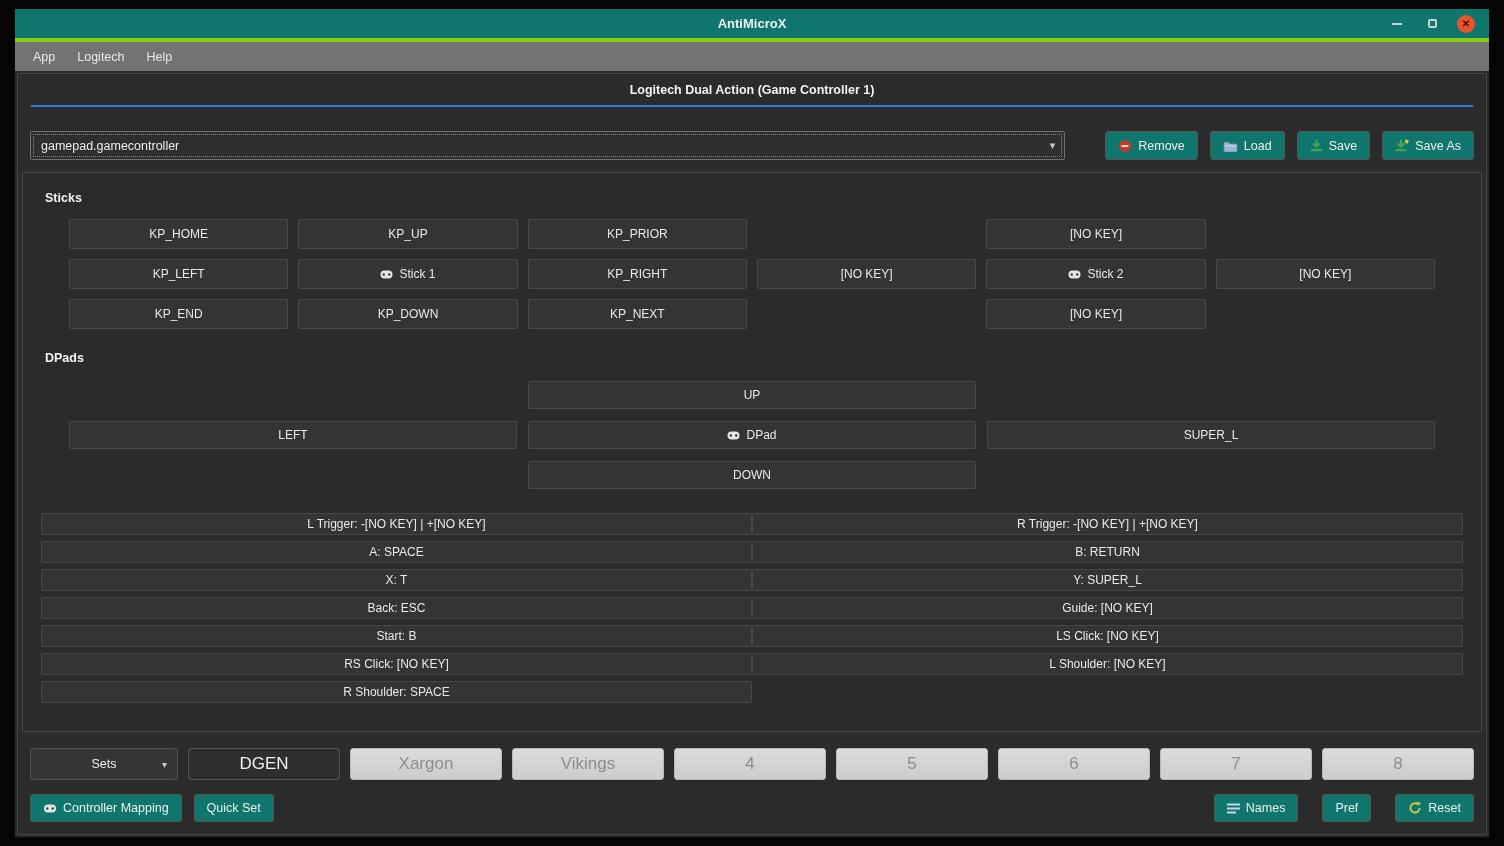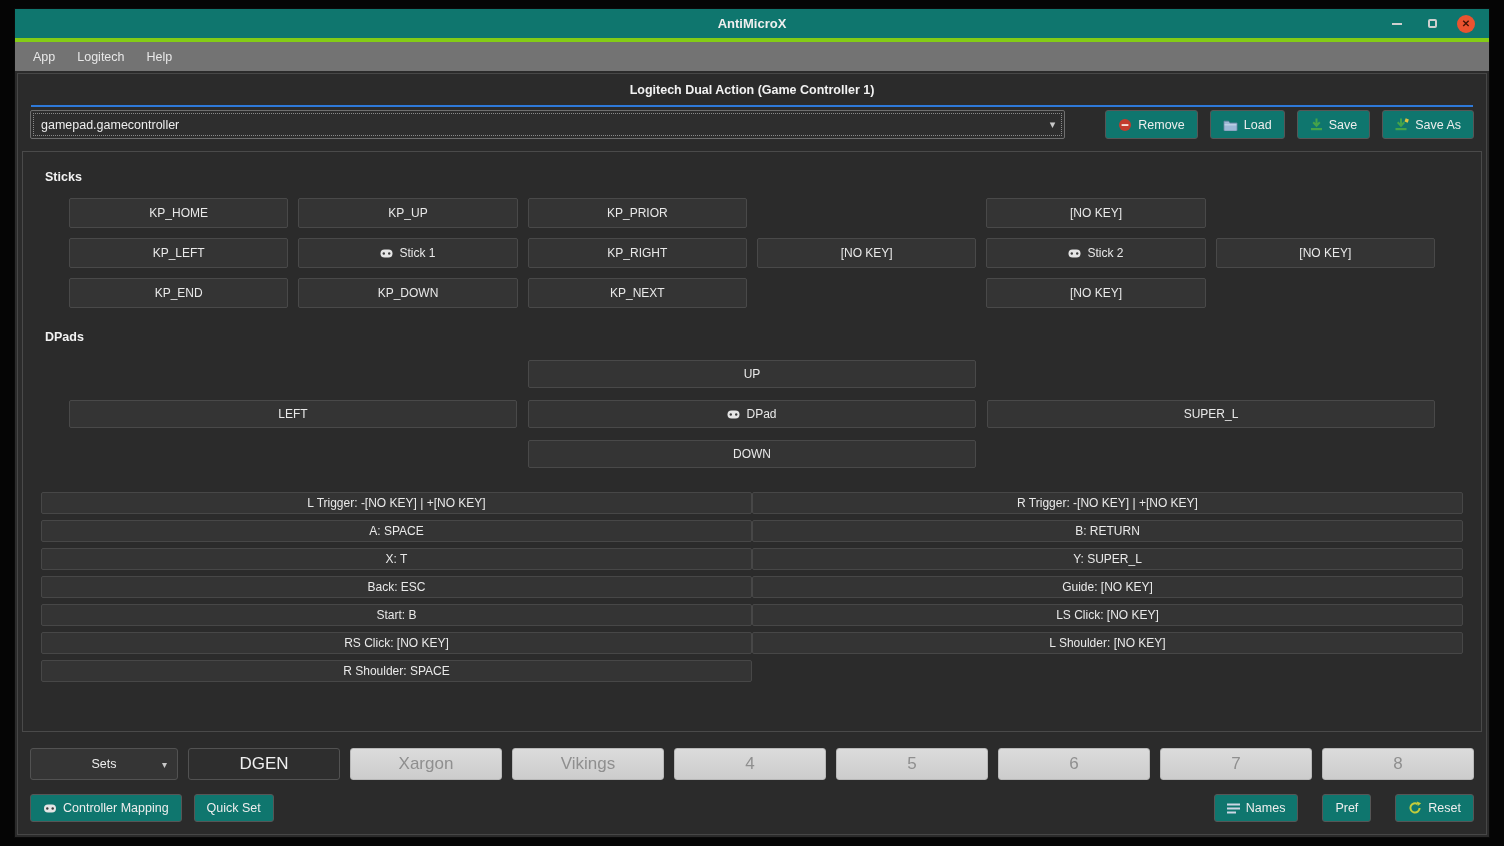--- a/index.html
+++ b/index.html
@@ -27,21 +27,21 @@
   .menu-item { padding: 5px 10px; font-size: 12.5px; color: #e8e8e8; }
 
   
   .content { flex: 1; margin: 2px; border: 1px solid #474747; background: #2b2b2b;
     display: flex; flex-direction: column; overflow: hidden; }
   .tab-header { height: 31px; flex: none; display: flex; align-items: center; justify-content: center; }
   .tab-header span { font-weight: bold; font-size: 12.5px; color: #f2f2f2; }
   .tab-underline { flex: none; height: 2px; background: #2e79d9; margin: 0 13px; }
 
   
-  .profile-row { flex: none; display: flex; align-items: center; margin: 3px 12px 8px; gap: 40px; }
+  .profile-row { flex: none; display: flex; align-items: center; margin: 24px 12px 8px; gap: 40px; }
   .combo { flex: 1; height: 29px; background: #2e2e2e; border: 1px solid #6f6f6f; border-radius: 2px;
     display: flex; align-items: center; padding: 0 10px; position: relative;
     outline: 1px dotted #8a8a8a; outline-offset: -4px; }
   .combo-text { font-size: 12.5px; color: #ededed; }
   .combo-arrow { position: absolute; right: 9px; color: #c8c8c8; font-size: 11px; }
   .profile-buttons { flex: none; display: flex; gap: 12px; }
   .btn { display: inline-flex; align-items: center; justify-content: center; gap: 6px; height: 29px;
     padding: 0 12px; background: #0f766e; border: 1px solid #565656; border-radius: 3px;
     color: #ededed; font-size: 12.5px; font-family: inherit; cursor: default; white-space: nowrap; }
   .ico { display: inline-flex; align-items: center; }

